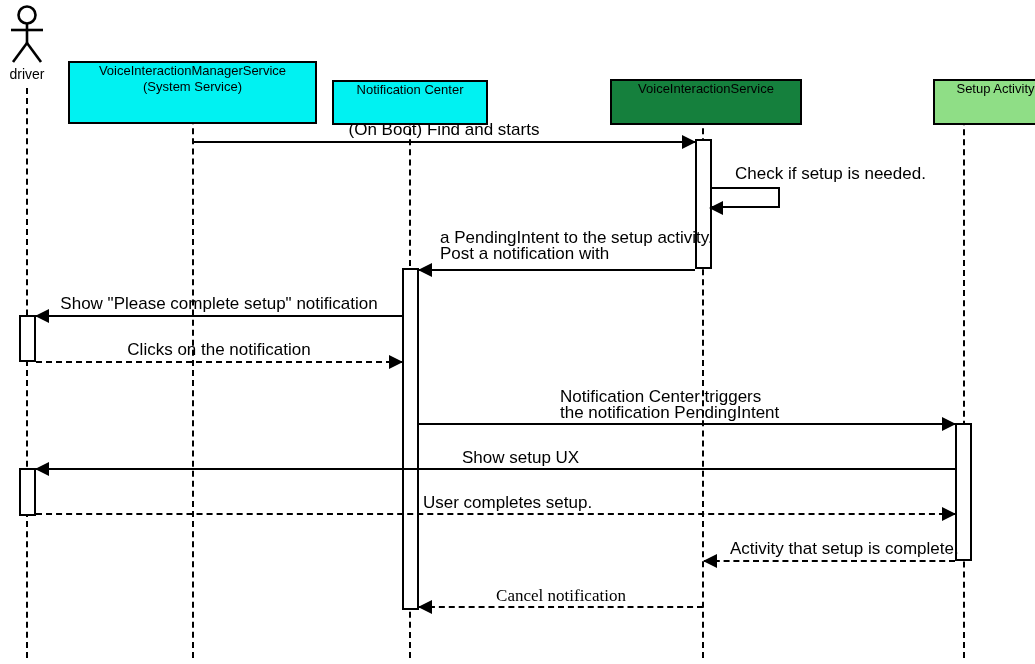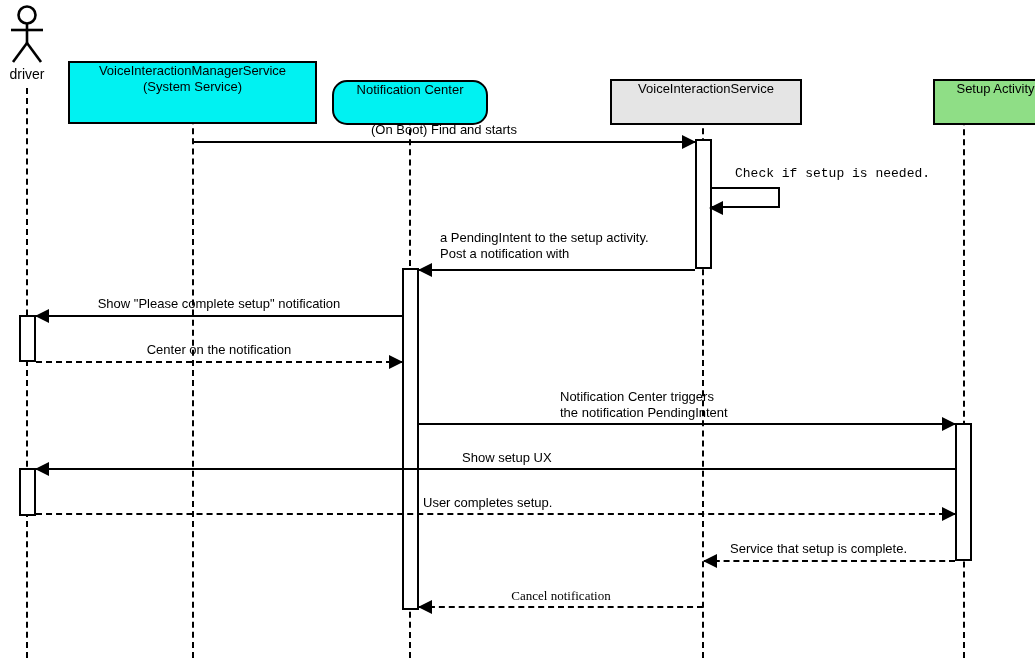--- a/index.html
+++ b/index.html
@@ -13,21 +13,21 @@
     display:flex; flex-direction:column; align-items:center; justify-content:flex-start;
     text-align:center; font-size:13px; line-height:16px;margin-top:36px;
   }
   .bar { position:absolute; background:#ffffff; border:2px solid #000; box-sizing:border-box; }
   .msg { position:absolute; height:0; }
   .msg.solid { border-top:2px solid #000; }
   .msg.dashed { border-top:2px dashed #000; }
   .ah { position:absolute; width:0; height:0; border-style:solid; }
   .ah.left  { left:-1px;  top:-8px; border-width:7px 14px 7px 0; border-color:transparent #000 transparent transparent; }
   .ah.right { right:-1px; top:-8px; border-width:7px 0 7px 14px; border-color:transparent transparent transparent #000; }
-  .lbl { position:absolute; font-size:13px; line-height:16px; white-space:nowrap; }
+  .lbl { position:absolute; font-size:17px; line-height:16px; white-space:nowrap; }
   .center { text-align:center; }
   .selfmsg {
     position:absolute; border:2px solid #000; border-left:none; box-sizing:border-box; background:transparent;
   }
   .selfmsg .ah.left { left:-3px; top:auto; bottom:-9px; }
   .actor-figure { position:absolute; }
 </style>
 </head>
 <body>
 
@@ -45,63 +45,63 @@
     <line x1="5" y1="25" x2="37" y2="25" stroke="#000" stroke-width="2.6"></line>
     <line x1="21" y1="38" x2="7" y2="57" stroke="#000" stroke-width="2.6"></line>
     <line x1="21" y1="38" x2="35" y2="57" stroke="#000" stroke-width="2.6"></line>
   </svg>
   <div class="lbl center" style="left:-13px; top:66px; width:80px; font-size:14px;">driver</div>
 
   <div class="pbox" style="left: 68px; top: 25px; width: 249px; height: 63px; background-color: rgb(0, 242, 242);">
     <span>VoiceInteractionManagerService</span>
     <span>(System Service)</span>
   </div>
-  <div class="pbox" style="left: 332px; top: 44px; width: 156px; height: 45px; background-color: rgb(0, 242, 242); border-radius: 15px;">
+  <div class="pbox" style="left: 332px; top: 44px; width: 156px; height: 45px; background-color: rgb(0, 242, 242);">
     <span>Notification Center</span>
   </div>
-  <div class="pbox" style="left: 610px; top: 43px; width: 192px; height: 46px; background-color: #e5e5e5;">
+  <div class="pbox" style="left: 610px; top: 43px; width: 192px; height: 46px; background-color: #15803d;">
     <span>VoiceInteractionService</span>
   </div>
   <div class="pbox" style="left: 933px; top: 43px; width: 125px; height: 46px; background-color: rgb(143, 222, 134);">
     <span>Setup Activity</span>
   </div>
 
   <div class="bar" style="left:695px; top:139px; width:17px; height:130px;"></div>
   <div class="bar" style="left:402px; top:268px; width:17px; height:342px;"></div>
   <div class="bar" style="left:19px; top:315px; width:17px; height:47px;"></div>
   <div class="bar" style="left:19px; top:468px; width:17px; height:48px;"></div>
   <div class="bar" style="left:955px; top:423px; width:17px; height:138px;"></div>
 
   <div class="msg solid" style="left:193px; top:141px; width:502px;">
     <span class="ah right"></span>
   </div>
   <div class="lbl center" style="left:193px; top:122px; width:502px;">(On Boot) Find and starts</div>
 
   <div class="selfmsg" style="left:712px; top:187px; width:68px; height:21px;">
     <span class="ah left"></span>
   </div>
-  <div class="lbl" style="left:735px; top:166px;font-family:Liberation Mono, monospace;">Check if setup is needed.</div>
+  <div class="lbl" style="left:735px; top:166px;">Check if setup is needed.</div>
 
   <div class="msg solid" style="left:419px; top:269px; width:276px;">
     <span class="ah left"></span>
   </div>
   <div class="lbl" style="left:440px; top:230px;">
     <div>a PendingIntent to the setup activity.</div>
     <div>Post a notification with</div>
   </div>
 
   <div class="msg solid" style="left:36px; top:315px; width:366px;">
     <span class="ah left"></span>
   </div>
   <div class="lbl center" style="left:36px; top:296px; width:366px;">Show "Please complete setup" notification</div>
 
   <div class="msg dashed" style="left:36px; top:361px; width:366px;">
     <span class="ah right"></span>
   </div>
-  <div class="lbl center" style="left:36px; top:342px; width:366px;">Center on the notification</div>
+  <div class="lbl center" style="left:36px; top:342px; width:366px;">Clicks on the notification</div>
 
   <div class="msg solid" style="left:419px; top:423px; width:536px;">
     <span class="ah right"></span>
   </div>
   <div class="lbl" style="left:560px; top:389px;">
     <div>Notification Center triggers</div>
     <div>the notification PendingIntent</div>
   </div>
 
   <div class="msg solid" style="left:36px; top:468px; width:919px;">
@@ -110,20 +110,20 @@
   <div class="lbl" style="left:462px; top:450px;">Show setup UX</div>
 
   <div class="msg dashed" style="left:36px; top:513px; width:919px;">
     <span class="ah right"></span>
   </div>
   <div class="lbl" style="left:423px; top:495px;">User completes setup.</div>
 
   <div class="msg dashed" style="left:704px; top:560px; width:251px;">
     <span class="ah left"></span>
   </div>
-  <div class="lbl" style="left:730px; top:541px;">Service that setup is complete.</div>
+  <div class="lbl" style="left:730px; top:541px;">Activity that setup is complete.</div>
 
   <div class="msg dashed" style="left:419px; top:606px; width:284px;">
     <span class="ah left"></span>
   </div>
   <div class="lbl center" style="left:419px; top:588px; width:284px;font-family:Liberation Serif, serif;">Cancel notification</div>
 
 </div>
 
 </body></html>

